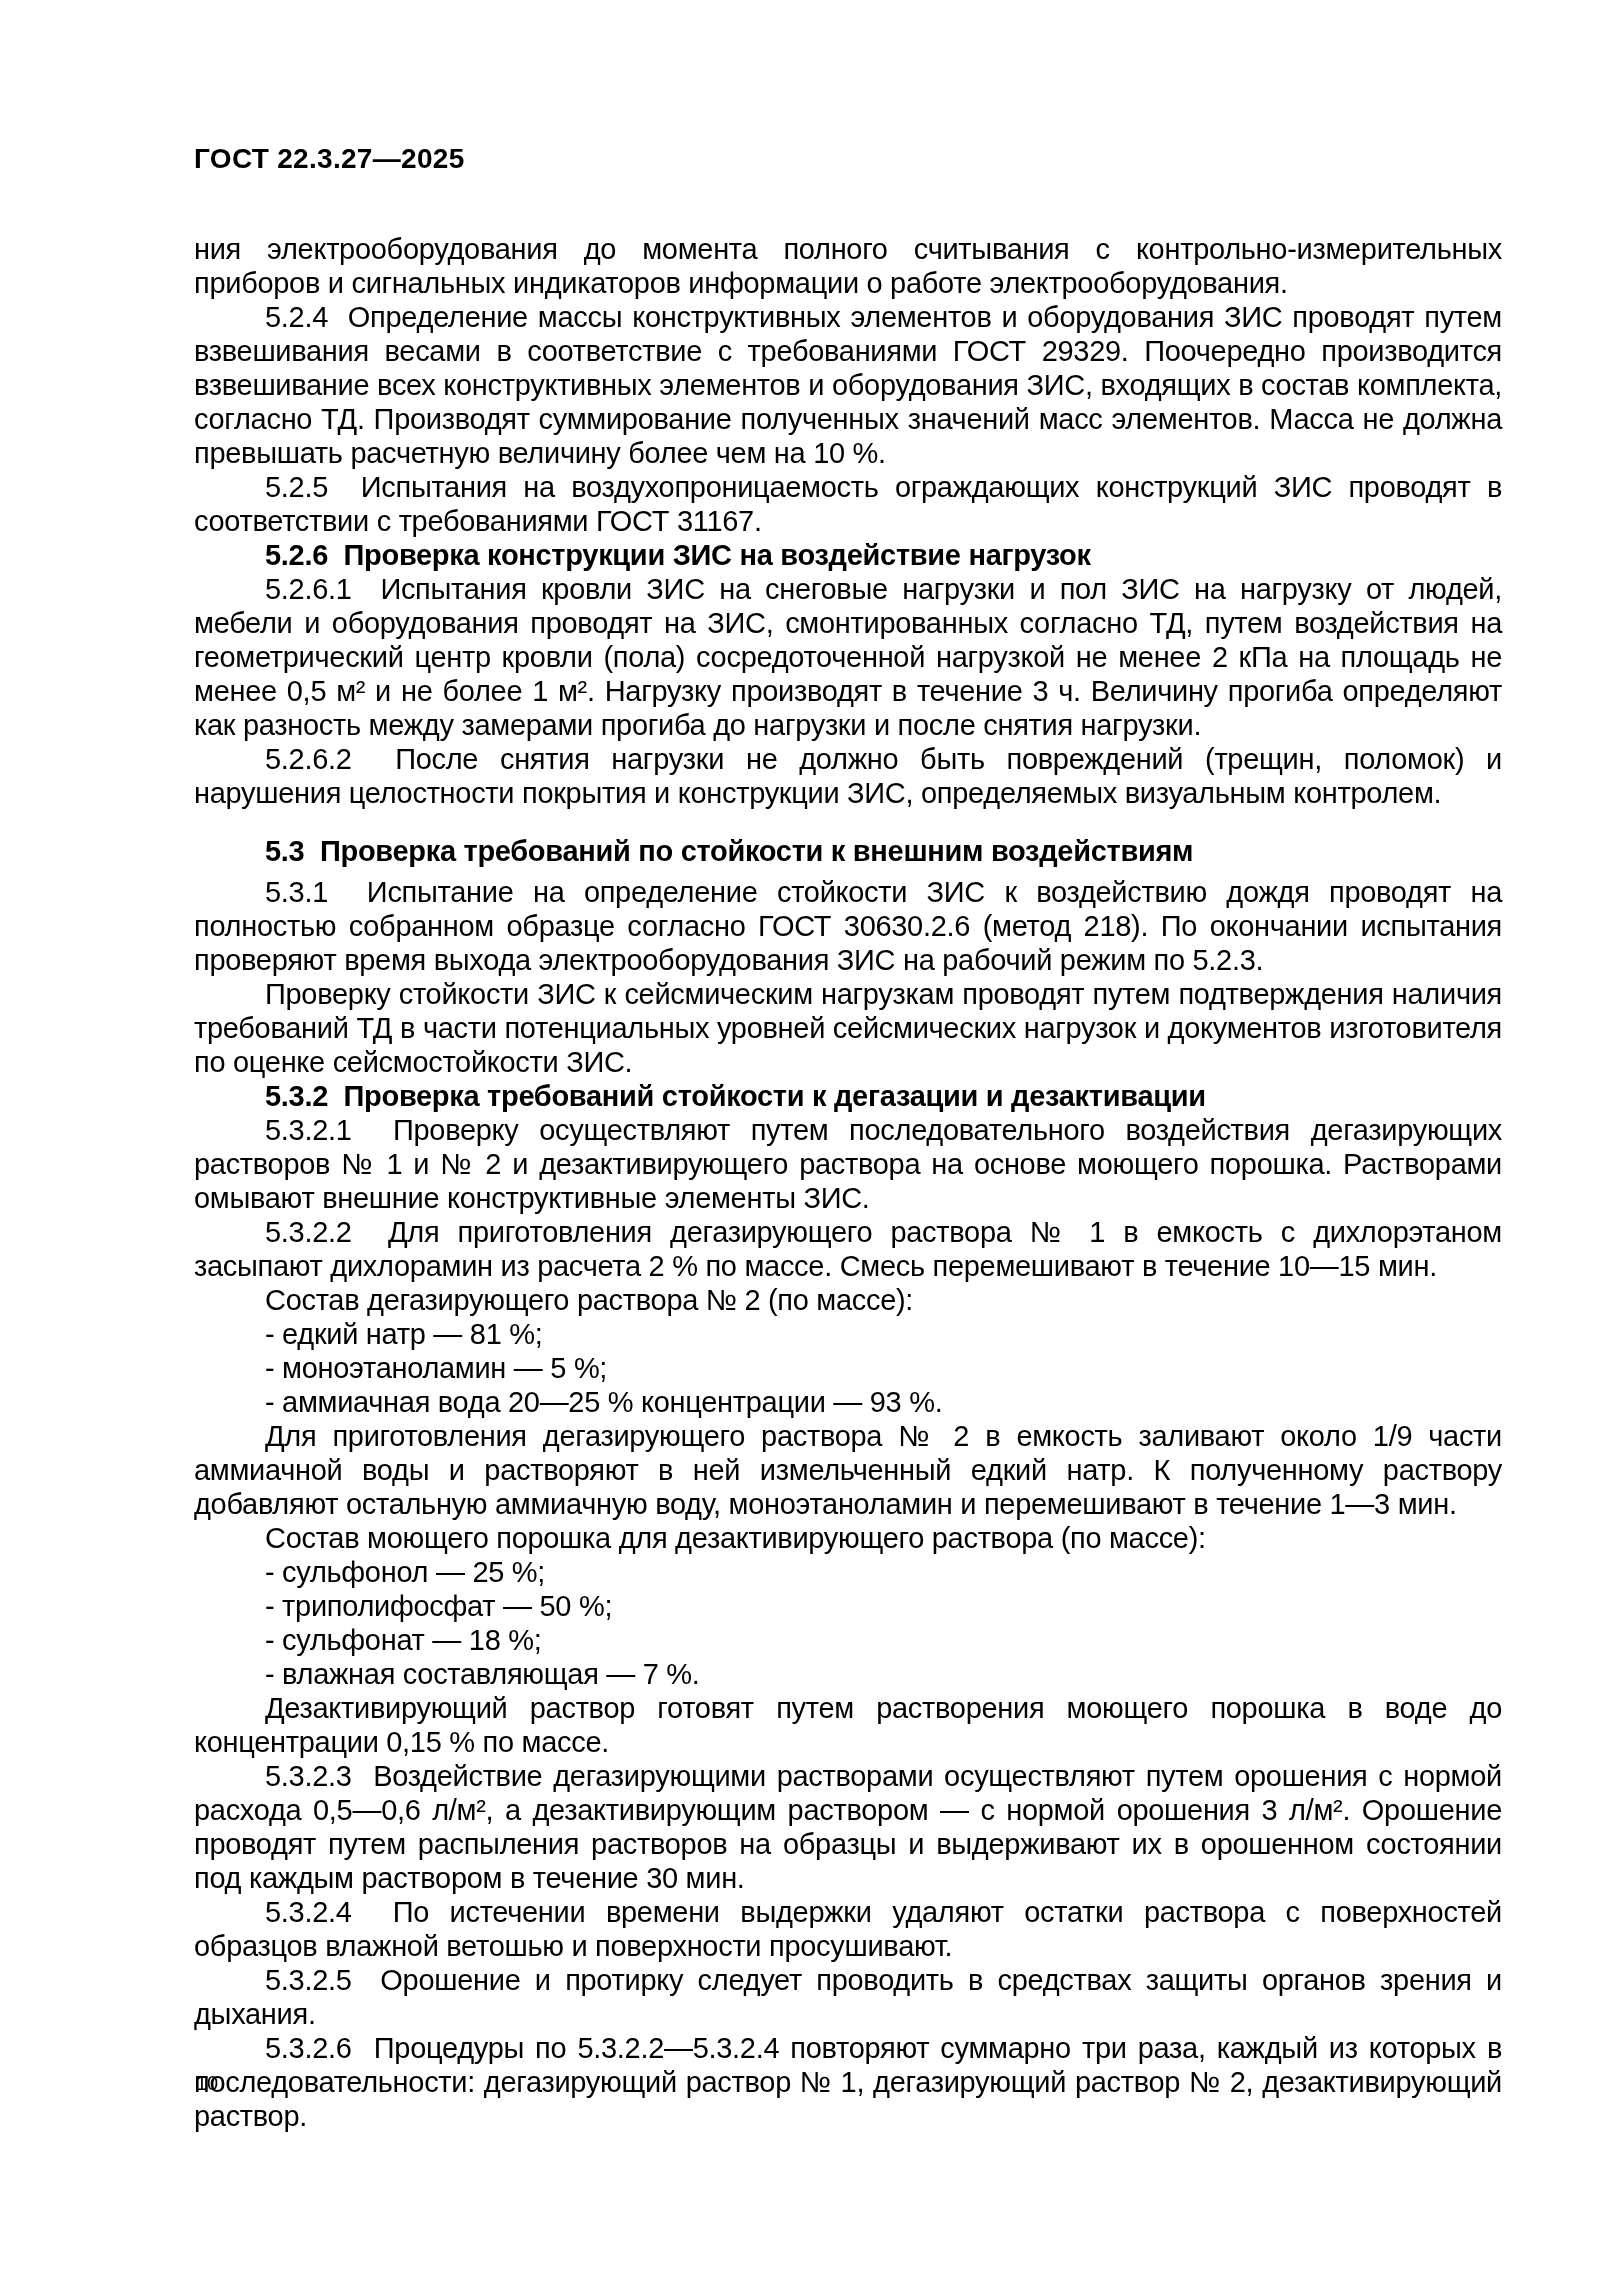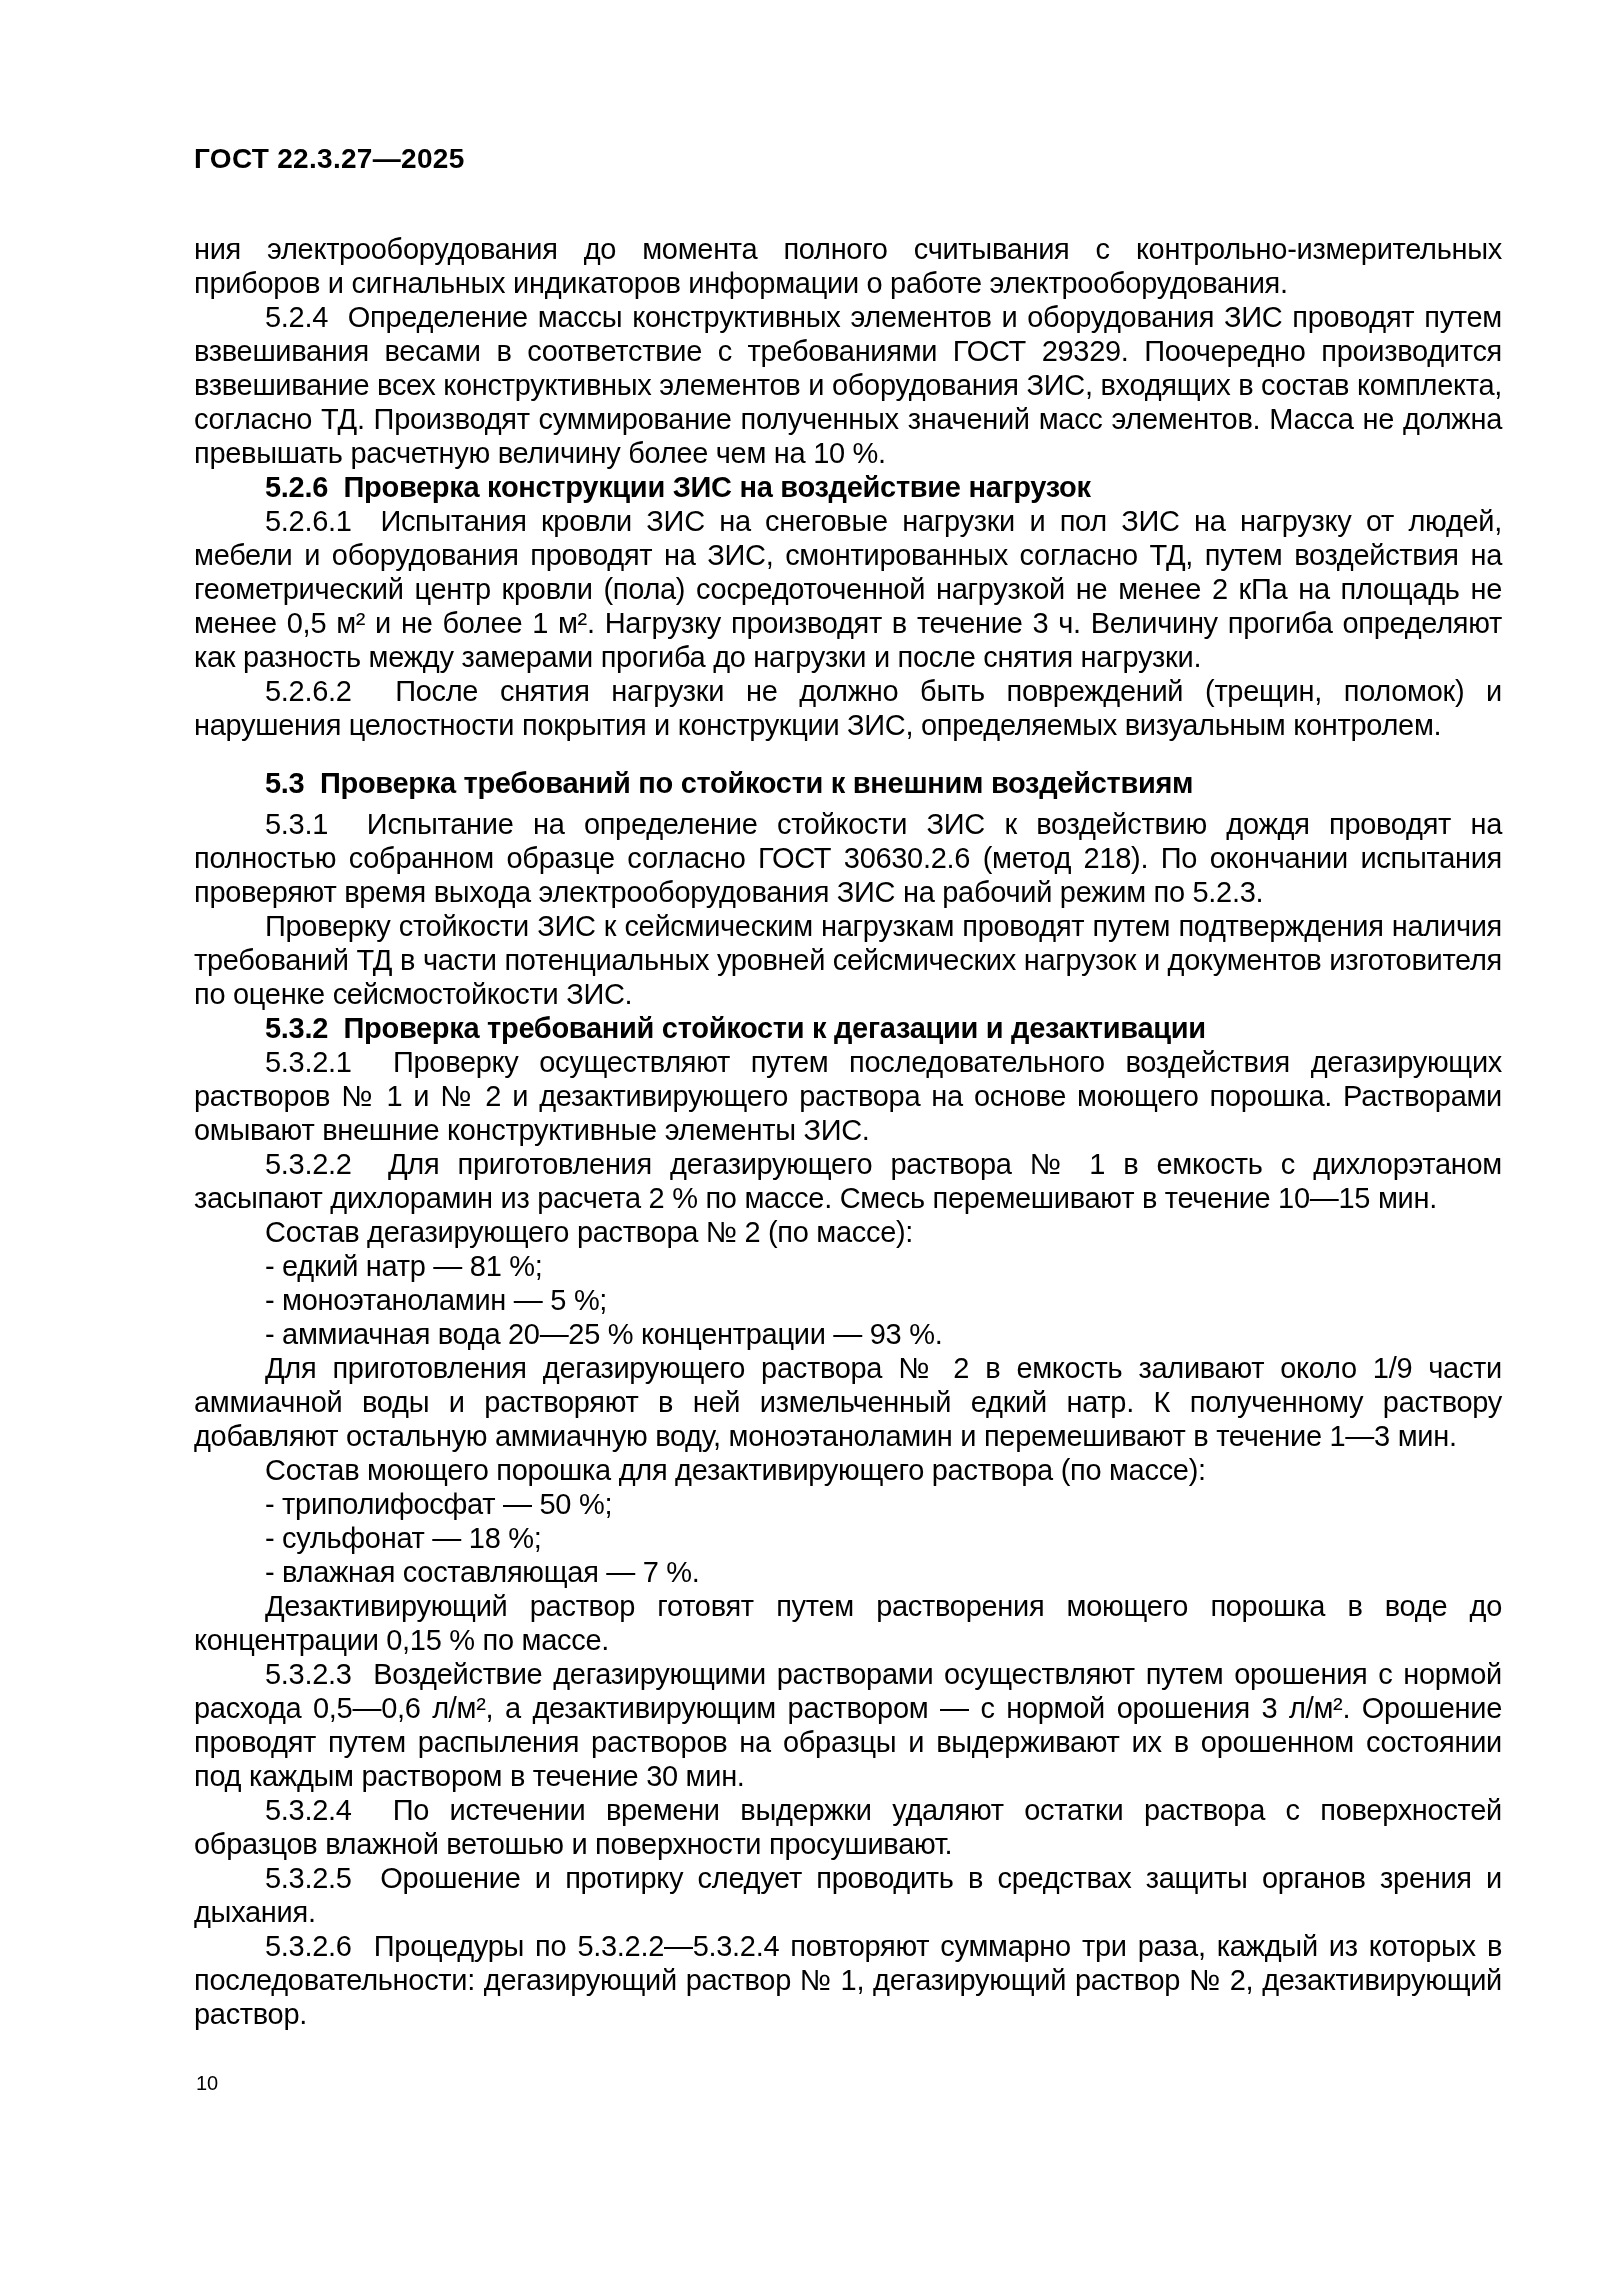--- a/index.html
+++ b/index.html
@@ -58,35 +58,37 @@
 </head>
 <body>
 
 <div class="page">
 
   <div class="doc-header">ГОСТ 22.3.27—2025</div>
 
   <div class="content">
     <p class="no-indent">ния электрооборудования до момента полного считывания с контрольно-измерительных приборов и сигнальных индикаторов информации о работе электрооборудования.</p>
     <p>5.2.4&nbsp; Определение массы конструктивных элементов и оборудования ЗИС проводят путем взвешивания весами в соответствие с требованиями ГОСТ 29329. Поочередно производится взвешивание всех конструктивных элементов и оборудования ЗИС, входящих в состав комплекта, согласно ТД. Производят суммирование полученных значений масс элементов. Масса не должна превышать расчетную величину более чем на 10 %.</p>
+    <p>5.2.5&nbsp; Испытания на воздухопроницаемость ограждающих конструкций ЗИС проводят в соответствии с требованиями ГОСТ 31167.</p>
     <p class="run-in-heading">5.2.6&nbsp; Проверка конструкции ЗИС на воздействие нагрузок</p>
     <p>5.2.6.1&nbsp; Испытания кровли ЗИС на снеговые нагрузки и пол ЗИС на нагрузку от людей, мебели и оборудования проводят на ЗИС, смонтированных согласно ТД, путем воздействия на геометрический центр кровли (пола) сосредоточенной нагрузкой не менее 2 кПа на площадь не менее 0,5 м² и не более 1 м². Нагрузку производят в течение 3 ч. Величину прогиба определяют как разность между замерами прогиба до нагрузки и после снятия нагрузки.</p>
     <p>5.2.6.2&nbsp; После снятия нагрузки не должно быть повреждений (трещин, поломок) и нарушения целостности покрытия и конструкции ЗИС, определяемых визуальным контролем.</p>
     <p class="section-heading">5.3&nbsp; Проверка требований по стойкости к внешним воздействиям</p>
     <p>5.3.1&nbsp; Испытание на определение стойкости ЗИС к воздействию дождя проводят на полностью собранном образце согласно ГОСТ 30630.2.6 (метод 218). По окончании испытания проверяют время выхода электрооборудования ЗИС на рабочий режим по 5.2.3.</p>
     <p>Проверку стойкости ЗИС к сейсмическим нагрузкам проводят путем подтверждения наличия требований ТД в части потенциальных уровней сейсмических нагрузок и документов изготовителя по оценке сейсмостойкости ЗИС.</p>
     <p class="run-in-heading">5.3.2&nbsp; Проверка требований стойкости к дегазации и дезактивации</p>
     <p>5.3.2.1&nbsp; Проверку осуществляют путем последовательного воздействия дегазирующих растворов № 1 и № 2 и дезактивирующего раствора на основе моющего порошка. Растворами омывают внешние конструктивные элементы ЗИС.</p>
     <p>5.3.2.2&nbsp; Для приготовления дегазирующего раствора № 1 в емкость с дихлорэтаном засыпают дихлорамин из расчета 2 % по массе. Смесь перемешивают в течение 10—15 мин.</p>
     <p>Состав дегазирующего раствора № 2 (по массе):</p>
     <p>- едкий натр — 81 %;</p>
     <p>- моноэтаноламин — 5 %;</p>
     <p>- аммиачная вода 20—25 % концентрации — 93 %.</p>
     <p>Для приготовления дегазирующего раствора № 2 в емкость заливают около 1/9 части аммиачной воды и растворяют в ней измельченный едкий натр. К полученному раствору добавляют остальную аммиачную воду, моноэтаноламин и перемешивают в течение 1—3 мин.</p>
     <p>Состав моющего порошка для дезактивирующего раствора (по массе):</p>
+    <p>- сульфонол — 25 %;</p>
     <p>- триполифосфат — 50 %;</p>
     <p>- сульфонат — 18 %;</p>
     <p>- влажная составляющая — 7 %.</p>
     <p>Дезактивирующий раствор готовят путем растворения моющего порошка в воде до концентрации 0,15 % по массе.</p>
     <p>5.3.2.3&nbsp; Воздействие дегазирующими растворами осуществляют путем орошения с нормой расхода 0,5—0,6 л/м², а дезактивирующим раствором — с нормой орошения 3 л/м². Орошение проводят путем распыления растворов на образцы и выдерживают их в орошенном состоянии под каждым раствором в течение 30 мин.</p>
     <p>5.3.2.4&nbsp; По истечении времени выдержки удаляют остатки раствора с поверхностей образцов влажной ветошью и поверхности просушивают.</p>
     <p>5.3.2.5&nbsp; Орошение и протирку следует проводить в средствах защиты органов зрения и дыхания.</p>
     <p>5.3.2.6&nbsp; Процедуры по 5.3.2.2—5.3.2.4 повторяют суммарно три раза, каждый из которых в последовательности: дегазирующий раствор № 1, дегазирующий раствор № 2, дезактивирующий раствор.</p>
   </div>
 

